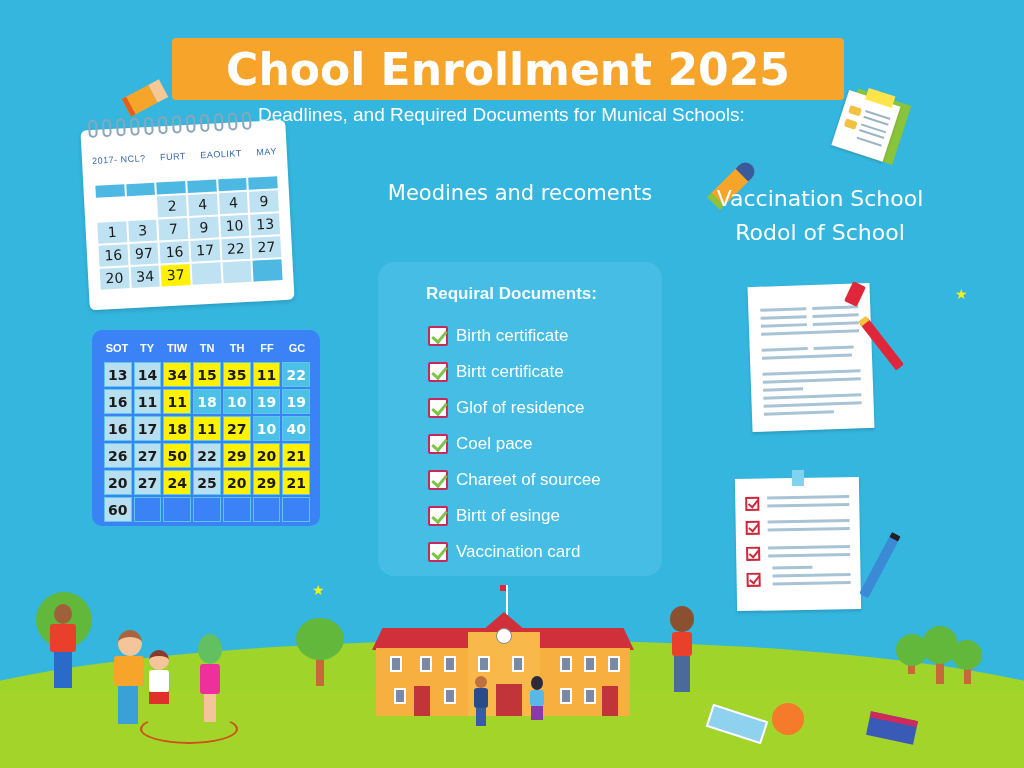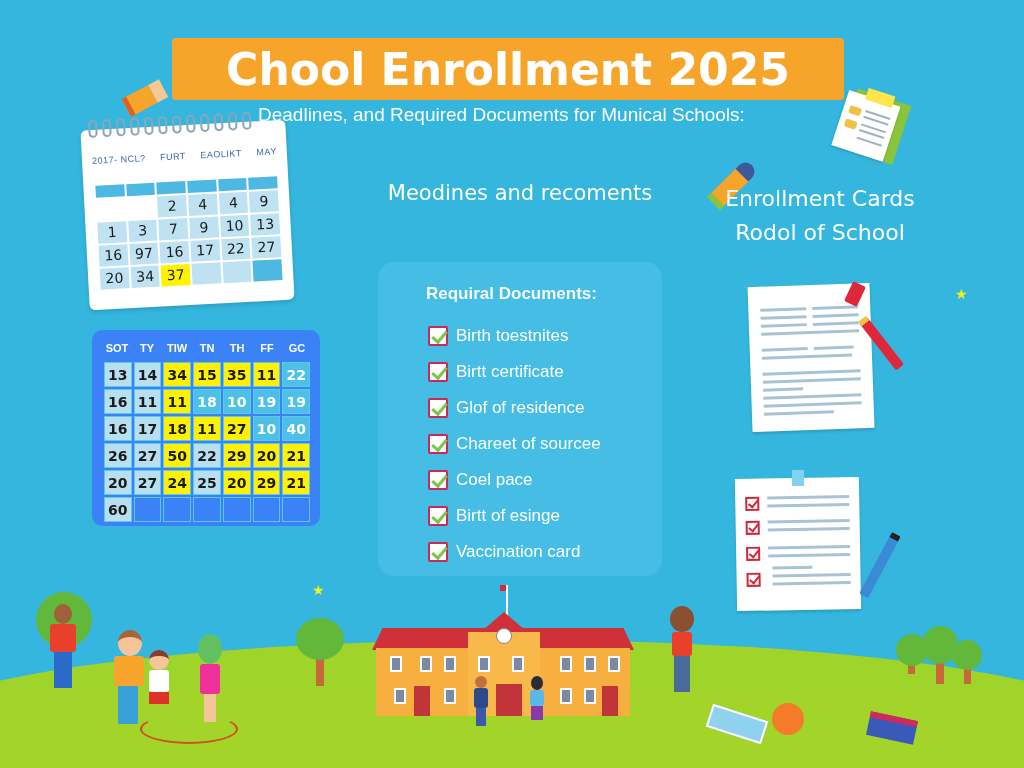--- a/index.html
+++ b/index.html
@@ -326,55 +326,55 @@
 
 <div class="abs center-heading">
   <div>Meodines and recoments</div>
 </div>
 
 <div class="abs docs-panel">
   <div class="docs-title">Requiral Documents:</div>
   <ul class="docs-list">
     <li>
       <span class="checkbox"></span>
-      <span class="label">Birth toestnites</span>
+      <span class="label">Birth certificate</span>
     </li>
     <li>
       <span class="checkbox"></span>
       <span class="label">Birtt certificate</span>
     </li>
     <li>
       <span class="checkbox"></span>
       <span class="label">Glof of residence</span>
     </li>
     <li>
       <span class="checkbox"></span>
+      <span class="label">Coel pace</span>
+    </li>
+    <li>
+      <span class="checkbox"></span>
       <span class="label">Chareet of sourcee</span>
-    </li>
-    <li>
-      <span class="checkbox"></span>
-      <span class="label">Coel pace</span>
     </li>
     <li>
       <span class="checkbox"></span>
       <span class="label">Birtt of esinge</span>
     </li>
     <li>
       <span class="checkbox"></span>
       <span class="label">Vaccination card</span>
     </li>
   </ul>
 </div>
 
 <div class="abs crayon">
     <div class="b"></div>
     <div class="cap"></div>
   </div>
 <div class="abs right-heading">
-  <div>Enrollment Cards</div>
+  <div>Vaccination School</div>
   <div>Rodol of School</div>
 </div>
 
 <div class="abs clipboard-top">
   <div class="green"></div>
   <div class="paper">
     <div class="mark" style="top:14px;"></div>
     <div class="mark" style="top:28px;"></div>
     <div class="line" style="top:14px;"></div>
     <div class="line" style="top:20px;"></div>

